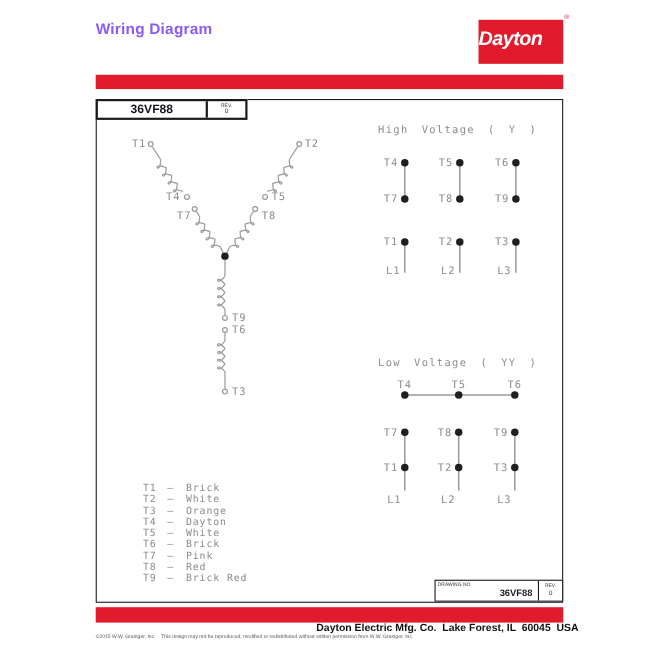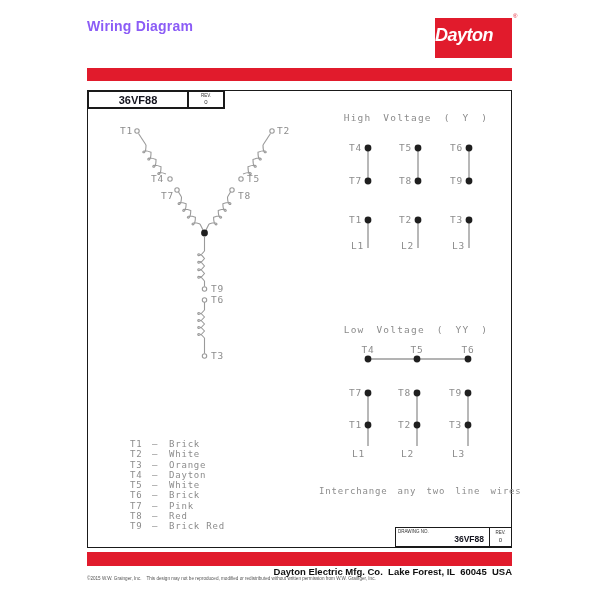--- a/index.html
+++ b/index.html
@@ -32,21 +32,21 @@
         font-family:"DejaVu Sans Mono","Liberation Mono",monospace;font-size:9px;
         letter-spacing:.8px;word-spacing:4px;line-height:10.5px;}
   .tb-bottom{position:absolute;left:395px;top:527px;width:117px;height:20px;border:1.5px solid #1a1a1a;
              display:flex;background:#fff;box-sizing:border-box;}
   .tbb-left{flex:1;position:relative;border-right:1.5px solid #1a1a1a;}
   .tbb-label{position:absolute;left:2px;top:1px;font-size:4.5px;color:#333;}
   .tbb-value{position:absolute;right:5px;bottom:2px;font-size:8.5px;font-weight:bold;color:#14141e;}
   .tbb-rev{width:21px;display:flex;flex-direction:column;align-items:center;justify-content:center;line-height:1;}
   .tbb-rev div:first-child{font-size:4.5px;color:#333;}
   .tbb-rev div:last-child{font-size:6px;color:#333;margin-top:1px;}
-  .company{position:absolute;right:88px;top:566px;font-size:9.5px;font-weight:bold;color:#111;
+  .company{position:absolute;right:74px;top:566px;font-size:9.5px;font-weight:bold;color:#111;
            white-space:pre;}
   .copyright{position:absolute;left:87px;top:576px;font-size:4.6px;color:#555;white-space:pre;}
 </style>
 </head>
 <body>
 
 <div class="canvas">
 
   <div class="doc-title">Wiring Diagram</div>
 
@@ -201,21 +201,20 @@
         <span>Red</span>
       </div>
       <div class="legend-row">
         <span>T9</span>
         <span>–</span>
         <span>Brick Red</span>
       </div>
     </div>
 
   <div class="note">
-    <div>Interchange any two line wires</div>
   </div>
 
   <div class="tb-bottom">
     <div class="tbb-left">
       <div class="tbb-label">DRAWING NO.</div>
       <div class="tbb-value">36VF88</div>
     </div>
     <div class="tbb-rev">
       <div>REV.</div>
       <div>0</div>

